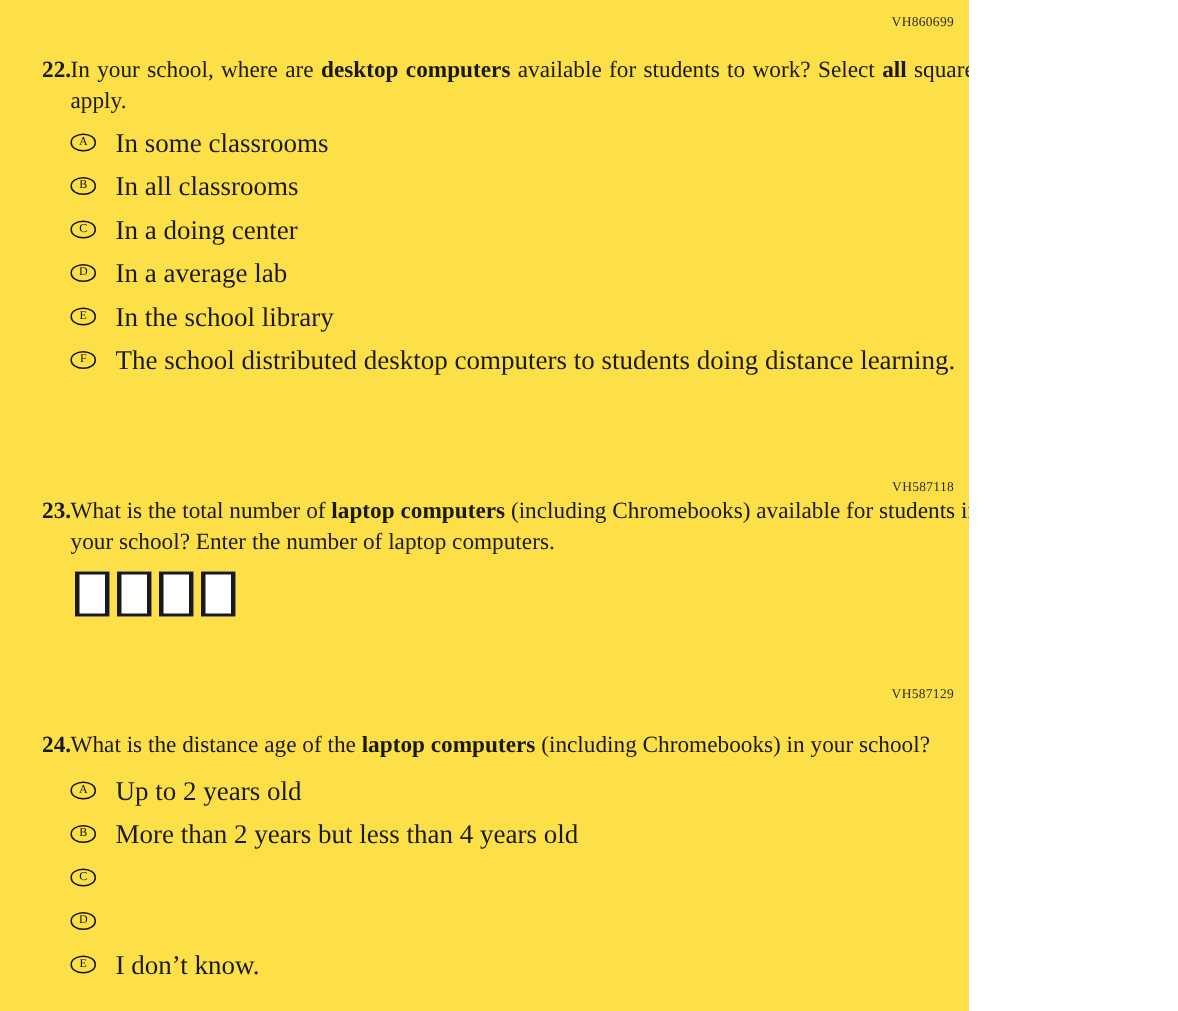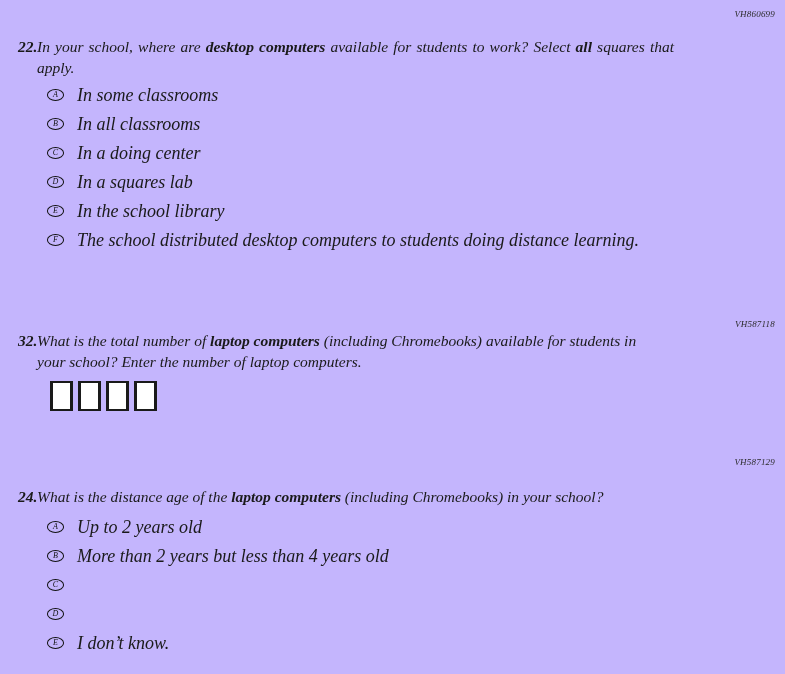--- a/index.html
+++ b/index.html
@@ -1,40 +1,39 @@
 <!DOCTYPE html>
 <html><head>
 <meta charset="utf-8">
 <style>
   * { margin: 0; padding: 0; box-sizing: border-box; }
   html, body { background: #ffffff; }
   .page {
     position: relative;
-    width: 785px;
+    width: 646px;
     height: 674px;
-    background: #c4b5fd;
+    background: #fde047;
     font-family: "Liberation Serif", "DejaVu Serif", serif;
     color: #1a1a1a;
     overflow: hidden;
-    font-style: italic;
   }
   .item-code {
     position: absolute;
     right: 10px;
     font-size: 9px;
     letter-spacing: 0.2px;
     color: #2b2b2b;
   }
   #code-q22 { top: 9px; }
   #code-q23 { top: 303px; margin-top: 16px; }
   #code-q24 { top: 457px; }
 
   .question {
     position: absolute;
-    left: 18px;
+    left: 28px;
   }
   #q22 { top: 36px; }
   #q23 { top: 330px; }
   #q24 { top: 486px; }
 
   .q-number {
     position: absolute;
     left: 0;
     top: 0;
     font-weight: bold;
@@ -134,40 +133,40 @@
     <div class="option-row">
       <div class="bubble">
           <span>C</span>
         </div>
       <div class="option-label">In a doing center</div>
     </div>
     <div class="option-row">
       <div class="bubble">
           <span>D</span>
         </div>
-      <div class="option-label">In a squares lab</div>
+      <div class="option-label">In a average lab</div>
     </div>
     <div class="option-row">
       <div class="bubble">
           <span>E</span>
         </div>
       <div class="option-label">In the school library</div>
     </div>
     <div class="option-row">
       <div class="bubble">
           <span>F</span>
         </div>
       <div class="option-label">The school distributed desktop computers to students doing distance learning.</div>
     </div>
   </div>
 
   <div class="item-code" id="code-q23">VH587118</div>
 
   <div class="question" id="q23">
-    <span class="q-number">32.</span>
+    <span class="q-number">23.</span>
     <div class="q-text"><span>What is the total number of </span><strong>laptop computers</strong><span> (including Chromebooks) available for students in your school? Enter the number of laptop computers.</span></div>
   </div>
 
   <div class="digit-boxes">
     <div class="digit-box"></div>
     <div class="digit-box"></div>
     <div class="digit-box"></div>
     <div class="digit-box"></div>
   </div>
 

